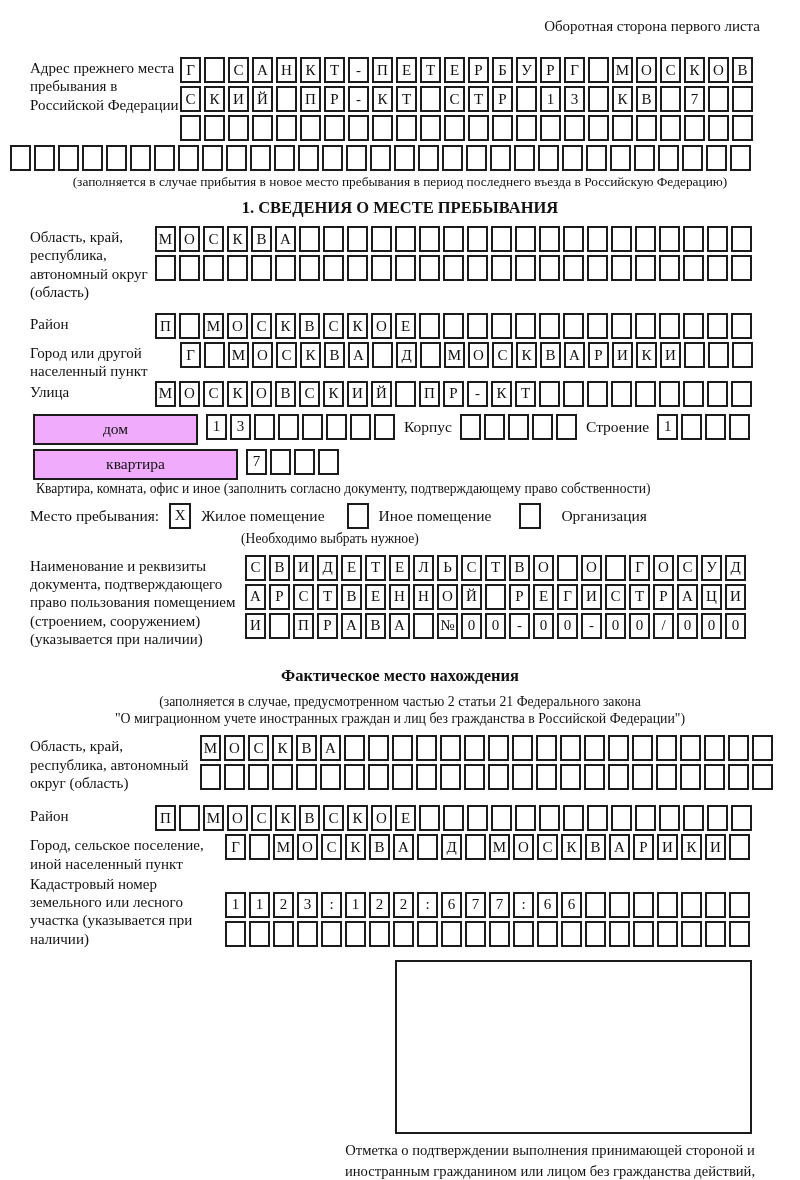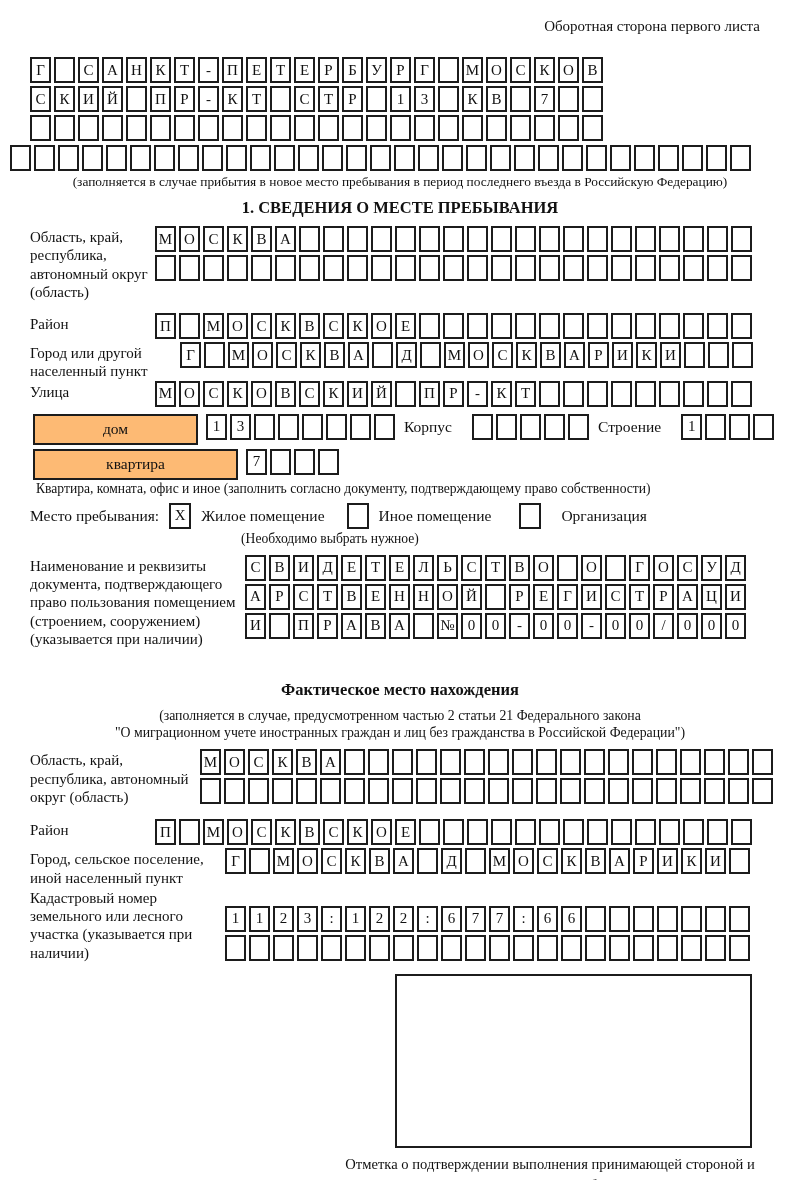--- a/index.html
+++ b/index.html
@@ -26,52 +26,53 @@
     margin-right:3px;
     display:inline-flex;align-items:center;justify-content:center;
     font-size:15px;line-height:1;background:#fff;
   }
   .fullrow{ margin-left:10px; margin-top:1px;}
   .note{ font-size:13.4px; text-align:center; margin:2px 10px 0 10px;}
   .sect-title{ font-weight:bold; font-size:16.5px; text-align:center; margin:8px 0 8px 0;}
   .widebox{
     border:2px solid #1c1c1c; box-sizing:border-box; height:31px;
     display:flex; align-items:center; justify-content:center;
-    font-size:15.5px; background:#fdba74;
+    font-size:15.5px; background:#f0abfc;
   }
   .domrow{ display:flex; align-items:flex-start; padding-left:33px; margin-top:4px;}
-  .inlbl{ font-size:15.5px; padding:4px 20px 0 6px; white-space:nowrap;}
+  .inlbl{ font-size:15.5px; padding:4px 8px 0 6px; white-space:nowrap;}
   .gap8{width:8px;flex:0 0 8px;}
   .leftnote{ font-size:13.6px; text-align:left; padding-left:36px; margin:1px 0 4px 0;}
   .mestorow{ display:flex; align-items:center; padding-left:30px; margin-top:6px;}
   .chk{
     width:22px;height:26px;flex:0 0 22px;border:2px solid #1c1c1c;box-sizing:border-box;
     display:inline-flex;align-items:center;justify-content:center;
     font-size:15px;margin:0 10px;background:#fff;
   }
   .optlbl{ font-size:15.5px; white-space:nowrap;}
   .choosenote{ font-size:13.6px; text-align:center; width:330px; margin-left:165px; margin-top:2px;}
   .centernote{ font-size:13.8px; text-align:center; margin:1px 30px 0 30px;}
   .stampwrap{ margin-top:10px;}
   .stampbox{ width:357px;height:174px;border:2px solid #1c1c1c;box-sizing:border-box;margin-left:395px;background:#fff;}
   .stampcap{ width:440px;margin-left:330px;text-align:center;font-size:14.6px;line-height:1.42;margin-top:6px;}
-  .mt18{margin-top:32px;}
+  .mt18{margin-top:18px;}
   .mt8{margin-top:8px;}
   .mt4{margin-top:12px;}
   .mt22{margin-top:22px;}
   .rows{flex:1 1 auto;}
 </style>
 </head>
 <body>
 
 <div class="page">
 
   <div class="corner">Оборотная сторона первого листа</div>
 
   <div class="field mt22">
+    <div class="label w150">Адрес прежнего места пребывания в Российской Федерации</div>
     <div class="rows">
       <div class="cr">
           <span class="cell">Г</span>
           <span class="cell"></span>
           <span class="cell">С</span>
           <span class="cell">А</span>
           <span class="cell">Н</span>
           <span class="cell">К</span>
           <span class="cell">Т</span>
           <span class="cell">-</span>

